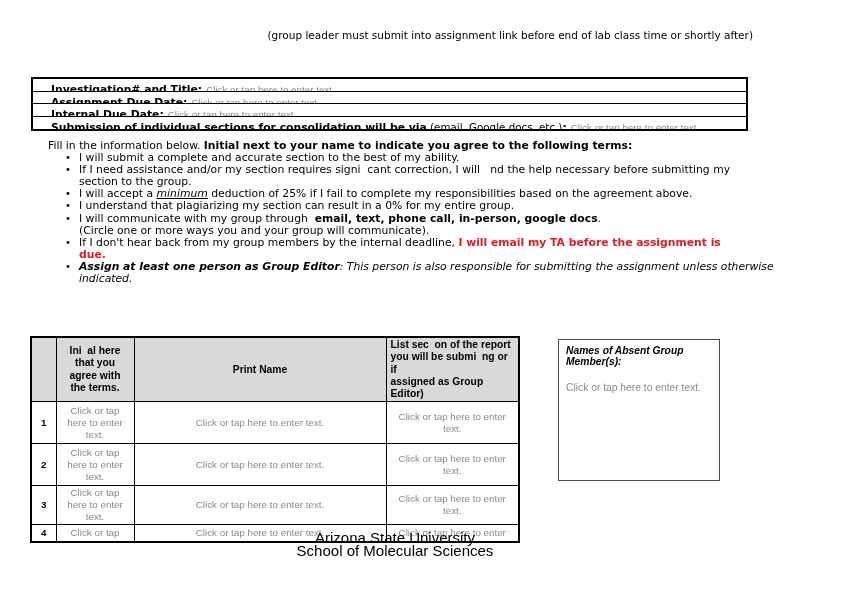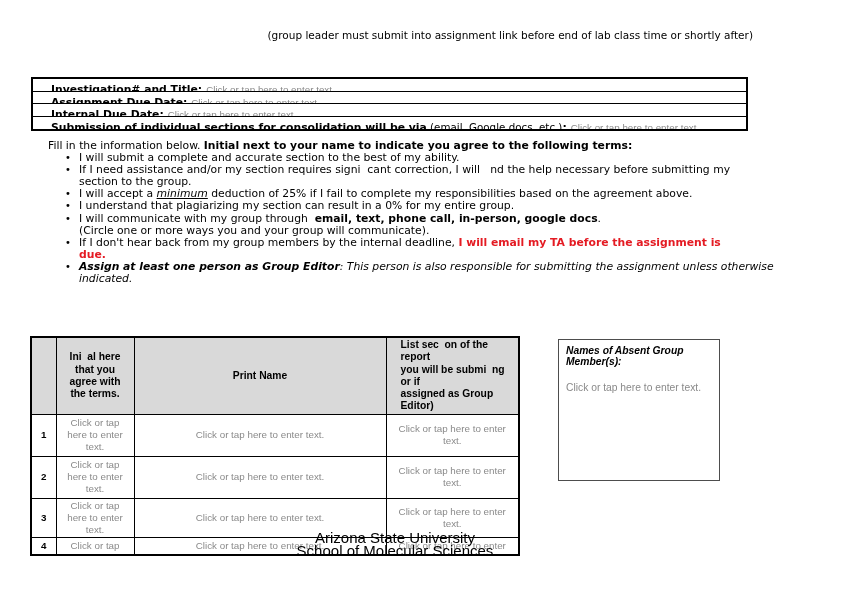--- a/index.html
+++ b/index.html
@@ -30,21 +30,21 @@
   .emph { font-weight:normal; font-style:italic; text-decoration:underline; }
   .red-strong { color:var(--alert-red); font-weight:bold; }
   .bold-ital { font-weight:bold; font-style:italic; }
   .ital { font-style:italic; }
 
   
   .sign-table { position:absolute; left:30px; top:336px; border-collapse:collapse; table-layout:fixed;
     font-family:"Liberation Sans", sans-serif; border:2px solid #000; }
   .sign-table td, .sign-table th { border:1px solid #000; overflow:hidden; vertical-align:middle; padding:1px 3px; }
   .sign-table th { background:var(--header-fill); font-size:10.3px; font-weight:bold; line-height:12.3px; text-align:center; height:50px; white-space:pre-wrap; }
-  .sign-table th.left { text-align:left; padding-left:14px; }
+  .sign-table th.left { text-align:left; padding-left:4px; }
   .sign-table td { font-size:9.8px; line-height:12px; text-align:center; }
   .num-cell { font-weight:bold; color:#000; font-size:10.3px; }
   .input-cell { color:var(--placeholder-gray); }
   .row-tall td { height:39px; }
   .row-mid td { height:35px; }
   .row-short td { height:14px; line-height:14px; white-space:nowrap; }
 
   
   .absent-box { position:absolute; left:558px; top:339px; width:162px; height:142px;
     border:1.5px solid #4d4d4d; box-sizing:border-box; font-family:"Liberation Sans", sans-serif; }

